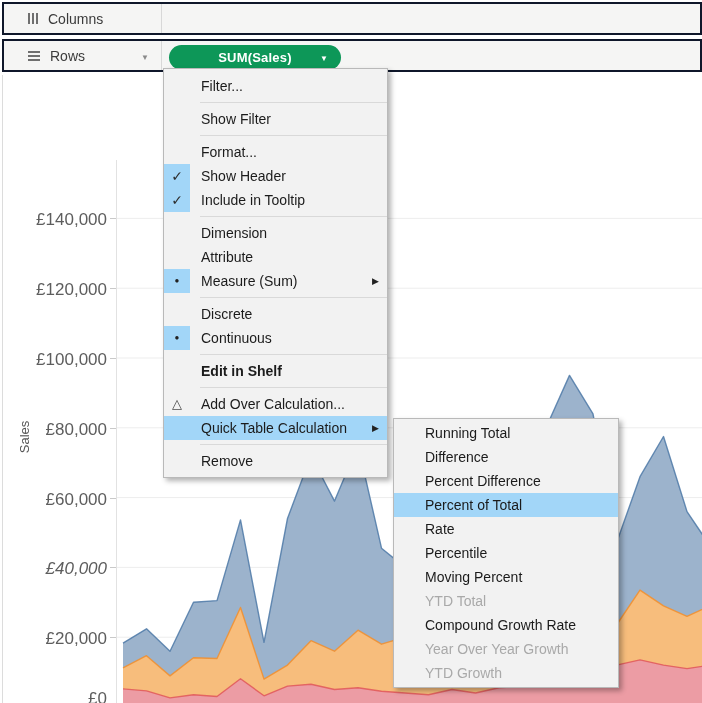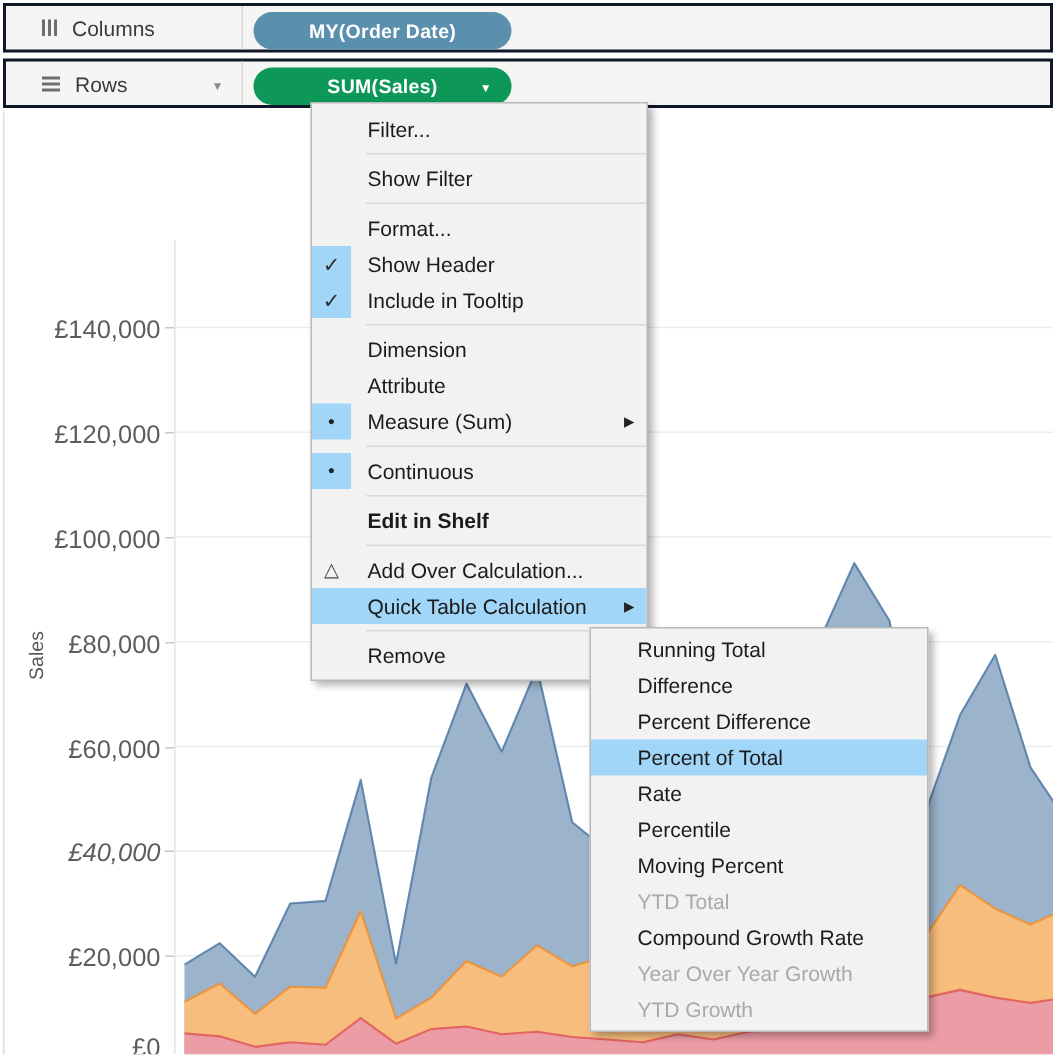--- a/index.html
+++ b/index.html
@@ -33,21 +33,21 @@
     font-size:13px;color:#3f3f3f;}
   #sales-axis-title{position:absolute;left:21px;top:362px;transform:translate(-50%,-50%) rotate(-90deg);
     font-size:13px;color:#565656;}
   .ytick{position:absolute;left:0;width:104px;text-align:right;font-size:17px;color:#5d5d5d;}
   .ytick-dash{position:absolute;left:107px;width:6px;height:1px;background:#c9c9c9;}
   #chart-svg{position:absolute;left:0;top:-75px;}
 
   
   .menu{position:absolute;background:var(--menu-bg,#f2f2f2);border:1px solid #b9b9b9;
     box-shadow:3px 3px 5px rgba(0,0,0,.3);box-sizing:border-box;font-size:14px;color:#1b1b1b;}
-  #context-menu{left:163px;top:68px;width:225px;padding:5px 0 4px 0;z-index:10;margin-left:44px;}
+  #context-menu{left:163px;top:68px;width:225px;padding:5px 0 4px 0;z-index:10;}
   #submenu{left:393px;top:418px;width:226px;padding:2px 0;z-index:12;}
   .menu-item{position:relative;height:24px;line-height:24px;}
   #context-menu .menu-item{padding-left:37px;}
   #submenu .menu-item{padding-left:31px;}
   .menu-item.bold{font-weight:bold;}
   .menu-item.disabled{color:var(--disabled-text,#a9a9a9);}
   .menu-item.highlight{background:var(--highlight-blue,#a2d6f8);}
   .mi-gutter{position:absolute;left:0;top:0;width:26px;height:24px;display:flex;
     align-items:center;justify-content:center;}
   .mi-gutter.boxed{background:var(--highlight-blue,#a2d6f8);}
@@ -65,21 +65,20 @@
 
   <div class="shelf-row" id="columns-shelf">
     <div class="shelf-label-cell">
       <span class="bars-v">
           <i></i>
           <i></i>
           <i></i>
         </span>
       <span class="shelf-label">Columns</span>
     </div>
-    <div class="pill" id="columns-pill">MY(Order Date)</div>
   </div>
 
   <div class="shelf-row" id="rows-shelf">
     <div class="shelf-label-cell">
       <span class="bars-h">
           <i></i>
           <i></i>
           <i></i>
         </span>
       <span class="shelf-label">Rows</span>
@@ -142,20 +141,21 @@
       <div class="menu-item"><span class="mi-gutter boxed">
           <span class="glyph-check">✓</span>
         </span><span>Include in Tooltip</span></div>
       <div class="menu-sep"></div>
       <div class="menu-item"><span>Dimension</span></div>
       <div class="menu-item"><span>Attribute</span></div>
       <div class="menu-item"><span class="mi-gutter boxed">
           <span class="glyph-radio">●</span>
         </span><span>Measure (Sum)</span><span class="mi-arrow">▶</span></div>
       <div class="menu-sep"></div>
+      <div class="menu-item"><span>Discrete</span></div>
       <div class="menu-item"><span class="mi-gutter boxed">
           <span class="glyph-radio">●</span>
         </span><span>Continuous</span></div>
       <div class="menu-sep"></div>
       <div class="menu-item bold"><span>Edit in Shelf</span></div>
       <div class="menu-sep"></div>
       <div class="menu-item"><span class="mi-gutter">
           <span class="glyph-tri">△</span>
         </span><span>Add Over Calculation...</span></div>
       <div class="menu-item highlight"><span>Quick Table Calculation</span><span class="mi-arrow">▶</span></div>

